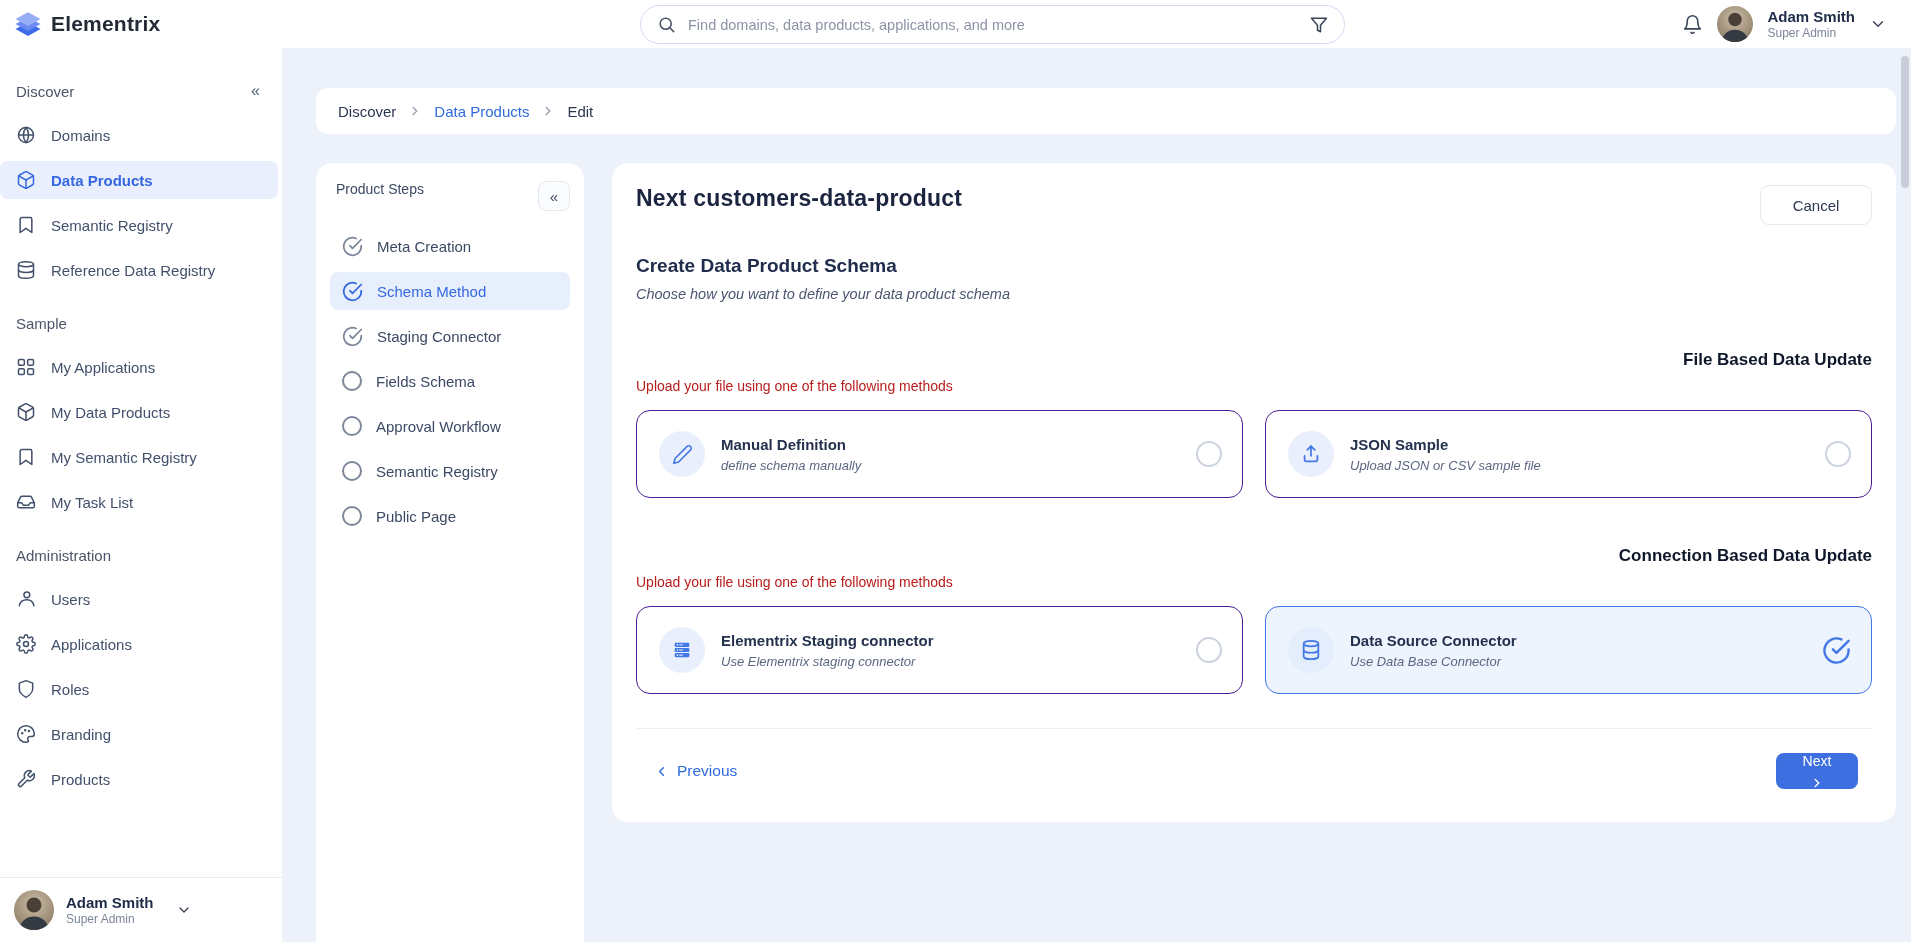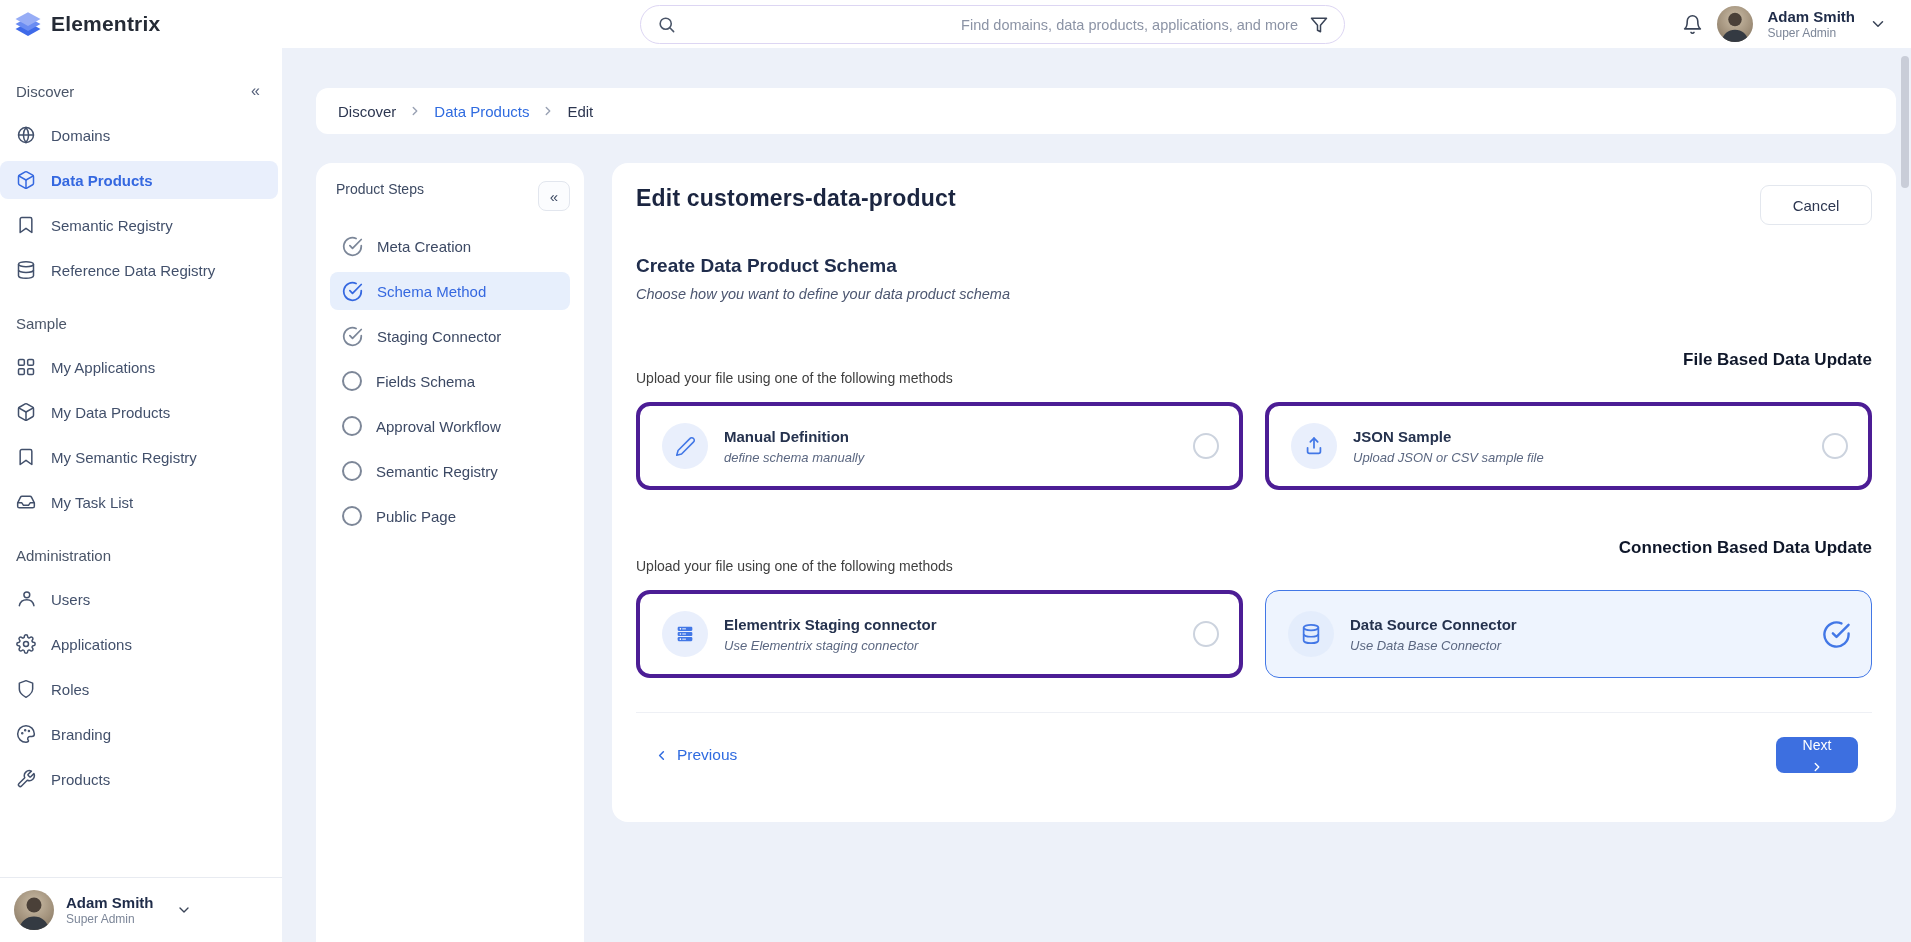--- a/index.html
+++ b/index.html
@@ -20,21 +20,21 @@
   }
   .logo { display: flex; align-items: center; gap: 8px; padding-left: 13px; width: 282px; }
   .logo-text { font-size: 21px; font-weight: bold; color: #252b36; letter-spacing: .2px; }
   .searchbar {
     position: absolute; left: 640px; top: 5px; width: 705px; height: 39px;
     background: #fff; border: 1px solid #ddd6f3; border-radius: 20px;
     display: flex; align-items: center; padding: 0 16px; gap: 12px;
   }
   .searchbar input {
     flex: 1; border: none; outline: none; font-size: 14.5px;
-    color: #3a4457; background: transparent; font-family: inherit; text-align: right;
+    color: #3a4457; background: transparent; font-family: inherit;
   }
   .searchbar input::placeholder { color: #8b93a5; }
   .top-right {
     margin-left: auto; display: flex; align-items: center; gap: 14px; padding-right: 24px;
   }
   .avatar {
     border-radius: 50%;
     background: radial-gradient(circle at 50% 35%, #cbbda7 0%, #a3937d 55%, #7b6d5a 100%);
     overflow: hidden; flex: none;
   }
@@ -115,24 +115,24 @@
   .main-head { display: flex; align-items: flex-start; justify-content: space-between; }
   .page-title { font-size: 23px; font-weight: bold; color: #1b2540; letter-spacing: .2px; }
   .cancel-btn {
     width: 112px; height: 40px; background: #fff; border: 1px solid #e3e7ee;
     border-radius: 9px; font-size: 15px; color: #2c3650; cursor: pointer;
     font-family: inherit;
   }
   .section-title { font-size: 19px; font-weight: bold; color: #202d4c; margin-top: 30px; }
   .section-sub { font-size: 14.5px; font-style: italic; color: #4c5670; margin-top: 9px; }
   .group-title { font-size: 17px; font-weight: bold; color: #0f172a; margin-top: 48px; text-align: right; }
-  .group-sub { font-size: 14px; color: #404040; margin-top: 0; }
+  .group-sub { font-size: 14px; color: #b91c1c; margin-top: 8px; }
   .options-grid { display: grid; grid-template-columns: 1fr 1fr; gap: 22px; margin-top: 16px; }
   .option-card {
-    height: 88px; border: 4px solid #4c1d95; border-radius: 14px; background: #fff;
+    height: 88px; border: 1px solid #4c1d95; border-radius: 14px; background: #fff;
     display: flex; align-items: center; padding: 0 20px 0 22px; gap: 16px; cursor: pointer;
   }
   .option-card.selected { border: 1.5px solid #4277e6; background: #eef4fe; }
   .opt-icon-circle {
     width: 46px; height: 46px; border-radius: 50%; background: #e9effc;
     display: flex; align-items: center; justify-content: center; flex: none;
   }
   .option-card.selected .opt-icon-circle { background: #e4edfc; }
   .opt-title { font-size: 15px; font-weight: bold; color: #25324e; }
   .opt-sub { font-size: 13px; font-style: italic; color: #5b6781; margin-top: 5px; }
@@ -458,21 +458,21 @@
         </div>
 
         <div class="step-row">
           <span class="step-circle"></span>
           <span>Public Page</span>
         </div>
       </section>
 
       <section class="main-card">
         <div class="main-head">
-          <h1 class="page-title">Edit customers-data-product</h1>
+          <h1 class="page-title">Next customers-data-product</h1>
           <button class="cancel-btn">Cancel</button>
         </div>
 
         <h2 class="section-title">Create Data Product Schema</h2>
         <div class="section-sub">Choose how you want to define your data product schema</div>
 
         <h3 class="group-title">File Based Data Update</h3>
         <div class="group-sub">Upload your file using one of the following methods</div>
 
         <div class="options-grid">

